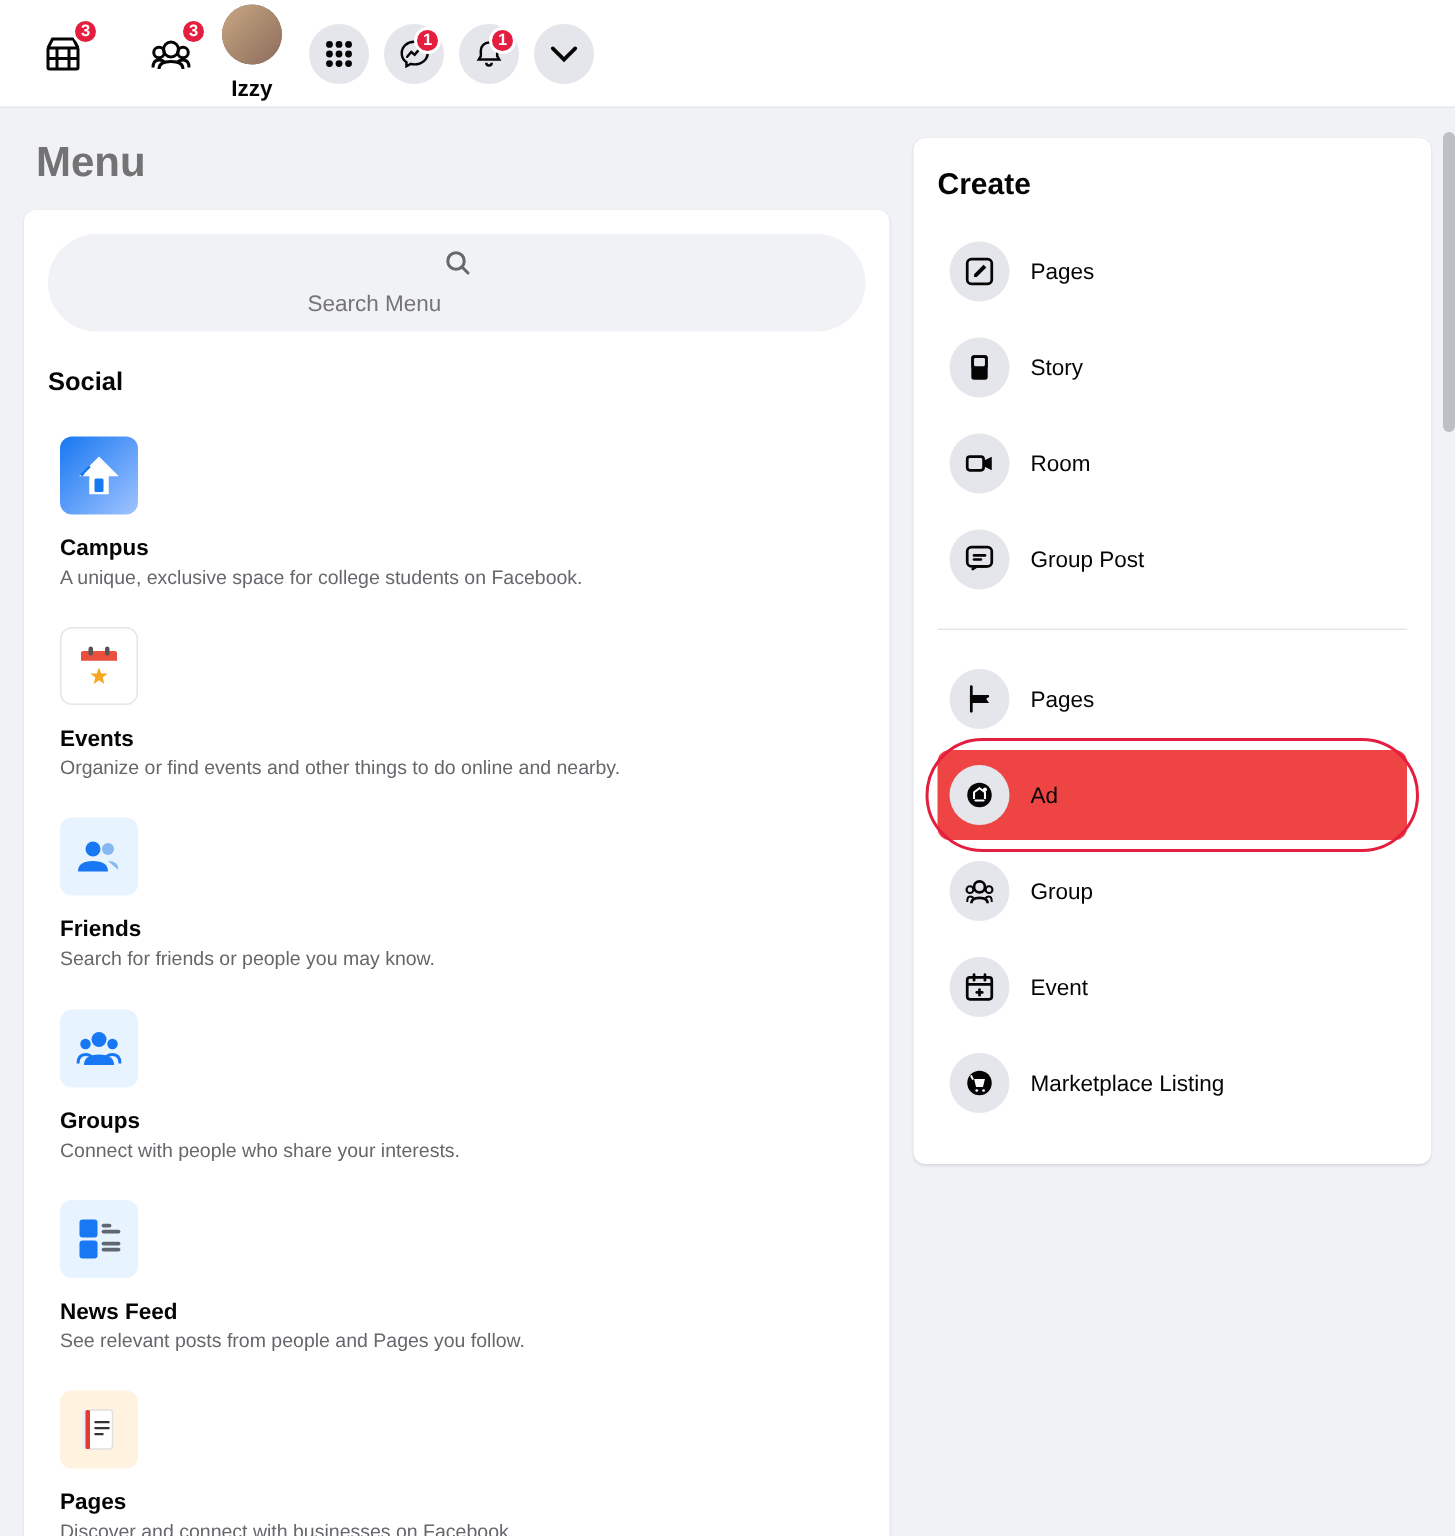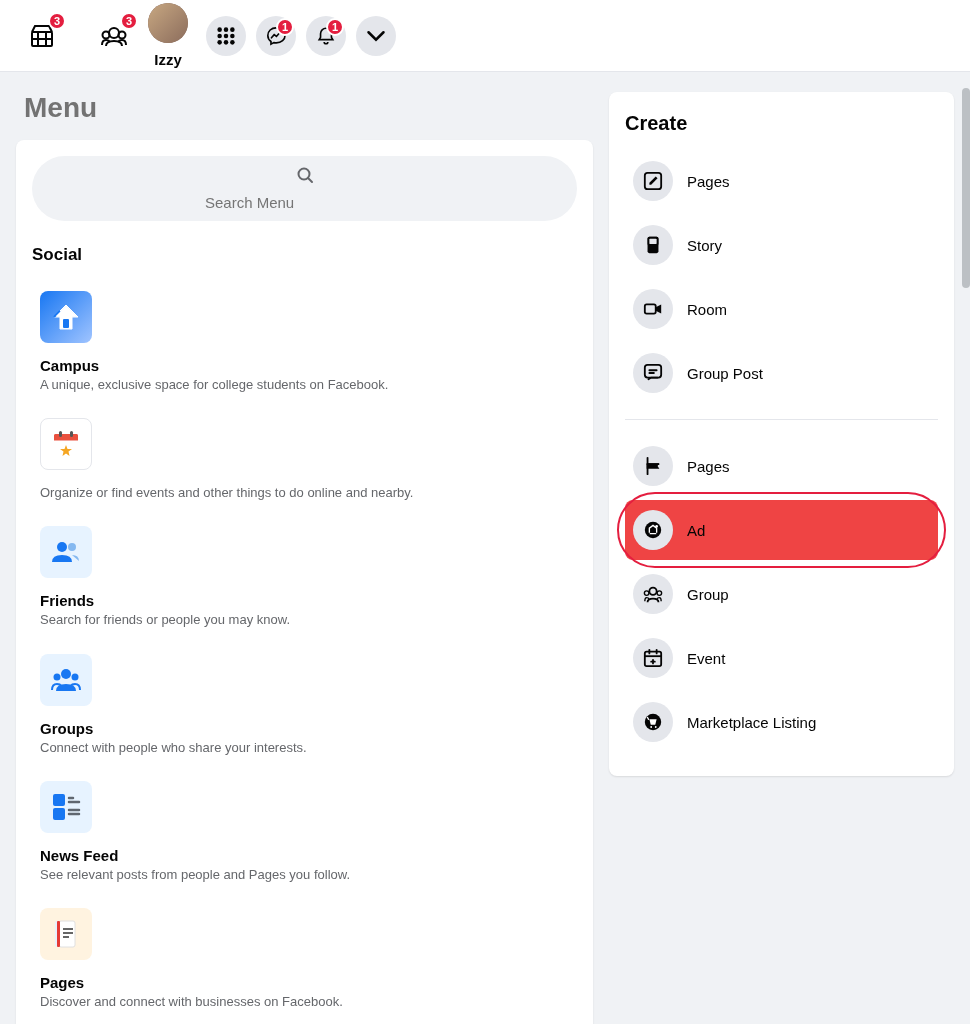--- a/index.html
+++ b/index.html
@@ -428,20 +428,21 @@
             <rect x="6" y="8" width="24" height="22" rx="2" fill="#e9503e"></rect>
             <rect x="6" y="8" width="24" height="9" rx="2" fill="#e9503e"></rect>
             <rect x="6" y="14" width="24" height="16" rx="0" fill="white"></rect>
             <line x1="6" y1="14" x2="30" y2="14" stroke="#e9503e" stroke-width="1"></line>
             <rect x="11" y="5" width="3" height="6" rx="1.5" fill="#555"></rect>
             <rect x="22" y="5" width="3" height="6" rx="1.5" fill="#555"></rect>
             <polygon points="18,19 19.5,23 24,23 20.5,25.5 21.5,30 18,27.5 14.5,30 15.5,25.5 12,23 16.5,23" fill="#f5a623"></polygon>
           </svg>
         </div>
         <div class="menu-item-text">
+          <div class="menu-item-title">Events</div>
           <div class="menu-item-desc">Organize or find events and other things to do online and nearby.</div>
         </div>
       </div>
 
       <div class="menu-item">
         <div class="menu-item-icon icon-friends">
           <svg width="34" height="34" viewBox="0 0 34 34" fill="none">
             <circle cx="13" cy="12" r="5" fill="#1877f2"></circle>
             <circle cx="23" cy="12" r="4" fill="#85b8f0"></circle>
             <path d="M3 27 Q3 20 13 20 Q23 20 23 27" fill="#1877f2"></path>

